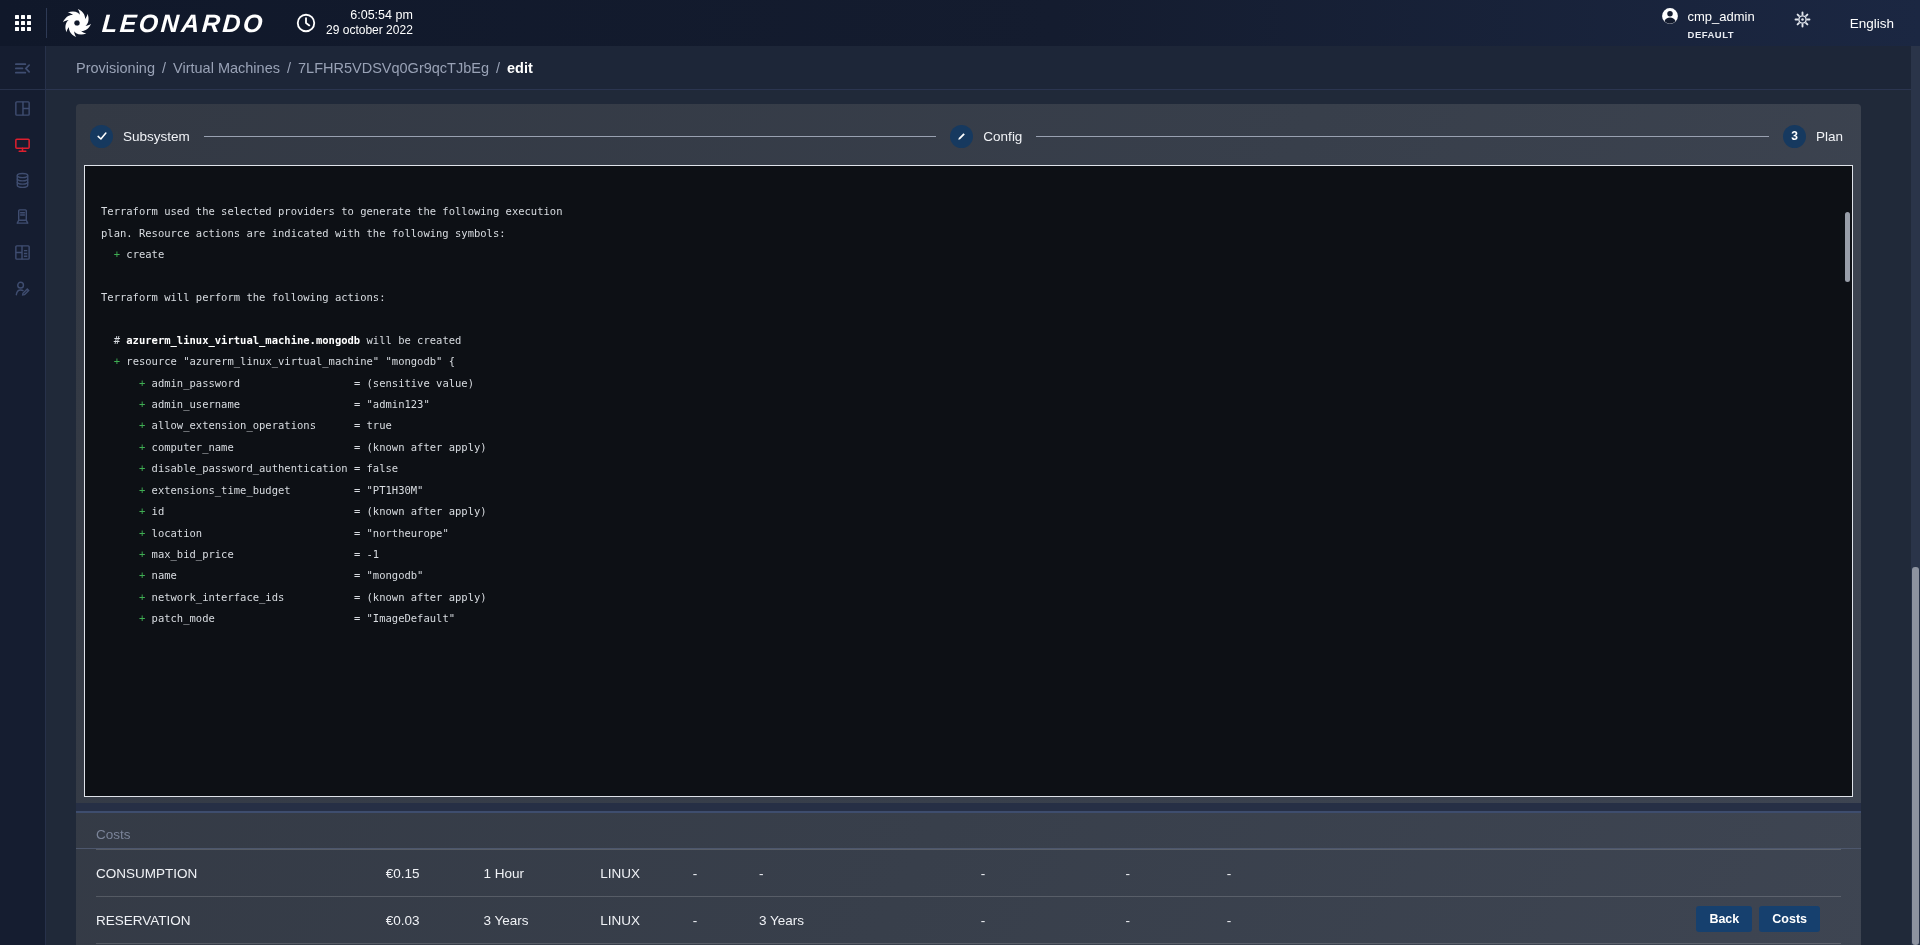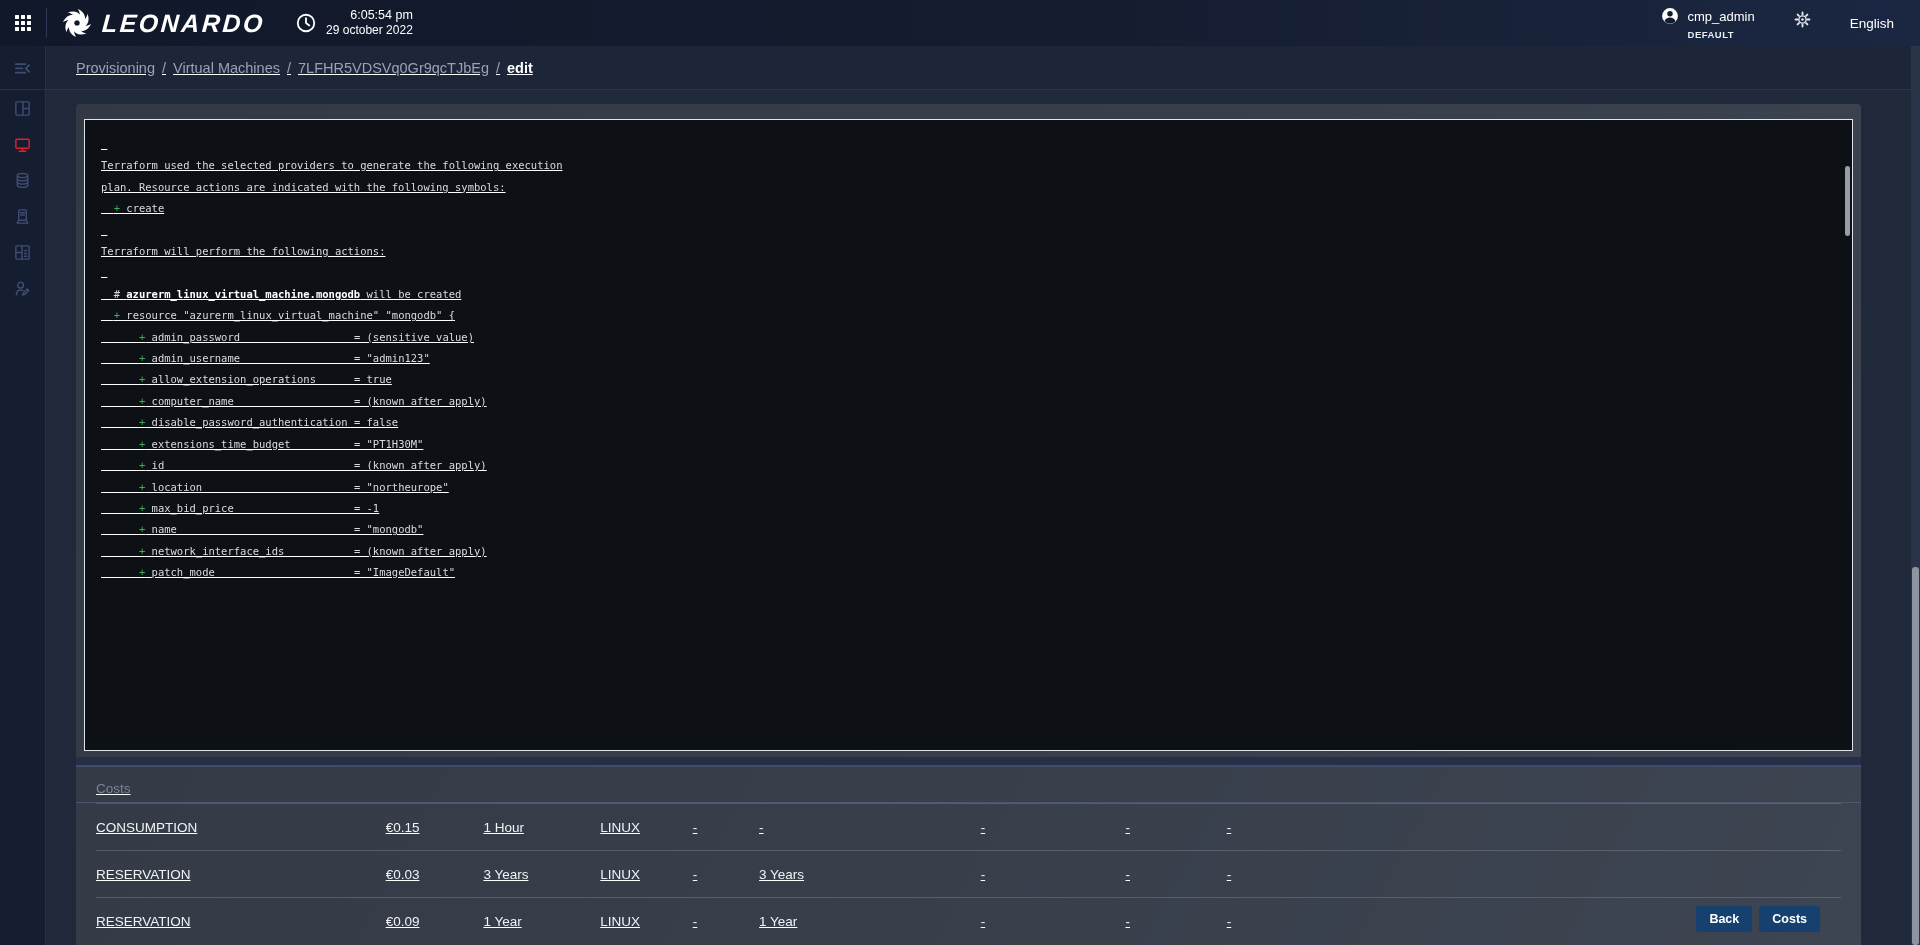--- a/index.html
+++ b/index.html
@@ -37,21 +37,21 @@
   .sidebar {
     position:absolute; left:0; top:46px; bottom:0; width:46px;
     background:#151d30; border-right:1px solid #27314a; z-index:4;
     display:flex; flex-direction:column; align-items:center;
   }
   .sb-collapse { height:44px; width:100%; display:flex; align-items:center; justify-content:center;
     border-bottom:1px solid #27314a; cursor:pointer; }
   .sb-item { width:100%; height:36px; display:flex; align-items:center; justify-content:center; cursor:pointer; }
   .sb-item:first-of-type { margin-top:6px; }
   
-  .main { position:absolute; left:46px; top:46px; right:0; bottom:0; background:#202939;text-decoration:underline; }
+  .main { position:absolute; left:46px; top:46px; right:0; bottom:0; background:#202939; }
   .breadcrumb-row { height:44px; display:flex; align-items:center; padding-left:30px;
     border-bottom:1px solid #2b3550; background:#1d2638; font-size:14.5px; }
   .bc-item { color:#99a2b6; cursor:pointer; }
   .bc-sep { color:#99a2b6; margin:0 7px; }
   .bc-current { color:#fff; font-weight:bold; }
   
   .card {
     margin:14px 59px 0 30px;
     background:linear-gradient(118deg,#333944 0%, #383f4b 55%, #3e4552 100%);
     border-radius:4px; padding:9px 8px 14px; position:relative;
@@ -242,20 +242,46 @@
     <span class="bc-sep">/</span>
     <span class="bc-item">Virtual Machines</span>
     <span class="bc-sep">/</span>
     <span class="bc-item">7LFHR5VDSVq0Gr9qcTJbEg</span>
     <span class="bc-sep">/</span>
     <span class="bc-current">edit</span>
   </div>
 
   <div class="card">
 
+    <div class="stepper">
+      <div class="step">
+        <div class="step-circle">
+          <svg viewBox="0 0 14 14" width="12" height="12">
+            <path d="M2.5 7.5 L5.7 10.5 L11.5 3.5" stroke="#ffffff" stroke-width="1.8" fill="none" stroke-linecap="round" stroke-linejoin="round"></path>
+          </svg>
+        </div>
+        <span class="step-label">Subsystem</span>
+      </div>
+      <div class="step-line"></div>
+      <div class="step">
+        <div class="step-circle">
+          <svg viewBox="0 0 14 14" width="11" height="11">
+            <path d="M3 11 L3.5 8.8 L9.5 2.8 L11.2 4.5 L5.2 10.5 Z" fill="#ffffff"></path>
+          </svg>
+        </div>
+        <span class="step-label">Config</span>
+      </div>
+      <div class="step-line"></div>
+      <div class="step">
+        <div class="step-circle">
+          <span class="step-num">3</span>
+        </div>
+        <span class="step-label">Plan</span>
+      </div>
+    </div>
 
     <div class="terminal">
       <pre><div class="tline">&nbsp;</div><div class="tline"><span class="seg-t">Terraform used the selected providers to generate the following execution</span></div><div class="tline"><span class="seg-t">plan. Resource actions are indicated with the following symbols:</span></div><div class="tline"><span class="seg-t">  </span><span class="seg-g">+</span><span class="seg-t"> create</span></div><div class="tline">&nbsp;</div><div class="tline"><span class="seg-t">Terraform will perform the following actions:</span></div><div class="tline">&nbsp;</div><div class="tline"><span class="seg-t">  # </span><span class="seg-b">azurerm_linux_virtual_machine.mongodb</span><span class="seg-t"> will be created</span></div><div class="tline"><span class="seg-t">  </span><span class="seg-g">+</span><span class="seg-t"> resource "azurerm_linux_virtual_machine" "mongodb" {</span></div><div class="tline"><span class="seg-t">      </span><span class="seg-g">+</span><span class="seg-t"> admin_password                  = (sensitive value)</span></div><div class="tline"><span class="seg-t">      </span><span class="seg-g">+</span><span class="seg-t"> admin_username                  = "admin123"</span></div><div class="tline"><span class="seg-t">      </span><span class="seg-g">+</span><span class="seg-t"> allow_extension_operations      = true</span></div><div class="tline"><span class="seg-t">      </span><span class="seg-g">+</span><span class="seg-t"> computer_name                   = (known after apply)</span></div><div class="tline"><span class="seg-t">      </span><span class="seg-g">+</span><span class="seg-t"> disable_password_authentication = false</span></div><div class="tline"><span class="seg-t">      </span><span class="seg-g">+</span><span class="seg-t"> extensions_time_budget          = "PT1H30M"</span></div><div class="tline"><span class="seg-t">      </span><span class="seg-g">+</span><span class="seg-t"> id                              = (known after apply)</span></div><div class="tline"><span class="seg-t">      </span><span class="seg-g">+</span><span class="seg-t"> location                        = "northeurope"</span></div><div class="tline"><span class="seg-t">      </span><span class="seg-g">+</span><span class="seg-t"> max_bid_price                   = -1</span></div><div class="tline"><span class="seg-t">      </span><span class="seg-g">+</span><span class="seg-t"> name                            = "mongodb"</span></div><div class="tline"><span class="seg-t">      </span><span class="seg-g">+</span><span class="seg-t"> network_interface_ids           = (known after apply)</span></div><div class="tline"><span class="seg-t">      </span><span class="seg-g">+</span><span class="seg-t"> patch_mode                      = "ImageDefault"</span></div></pre>
       <div class="term-scrollbar"></div>
     </div>
     <div class="hstrip"></div>
 
     <div class="costs-title">Costs</div>
     <div class="costs-table">
       <div>

